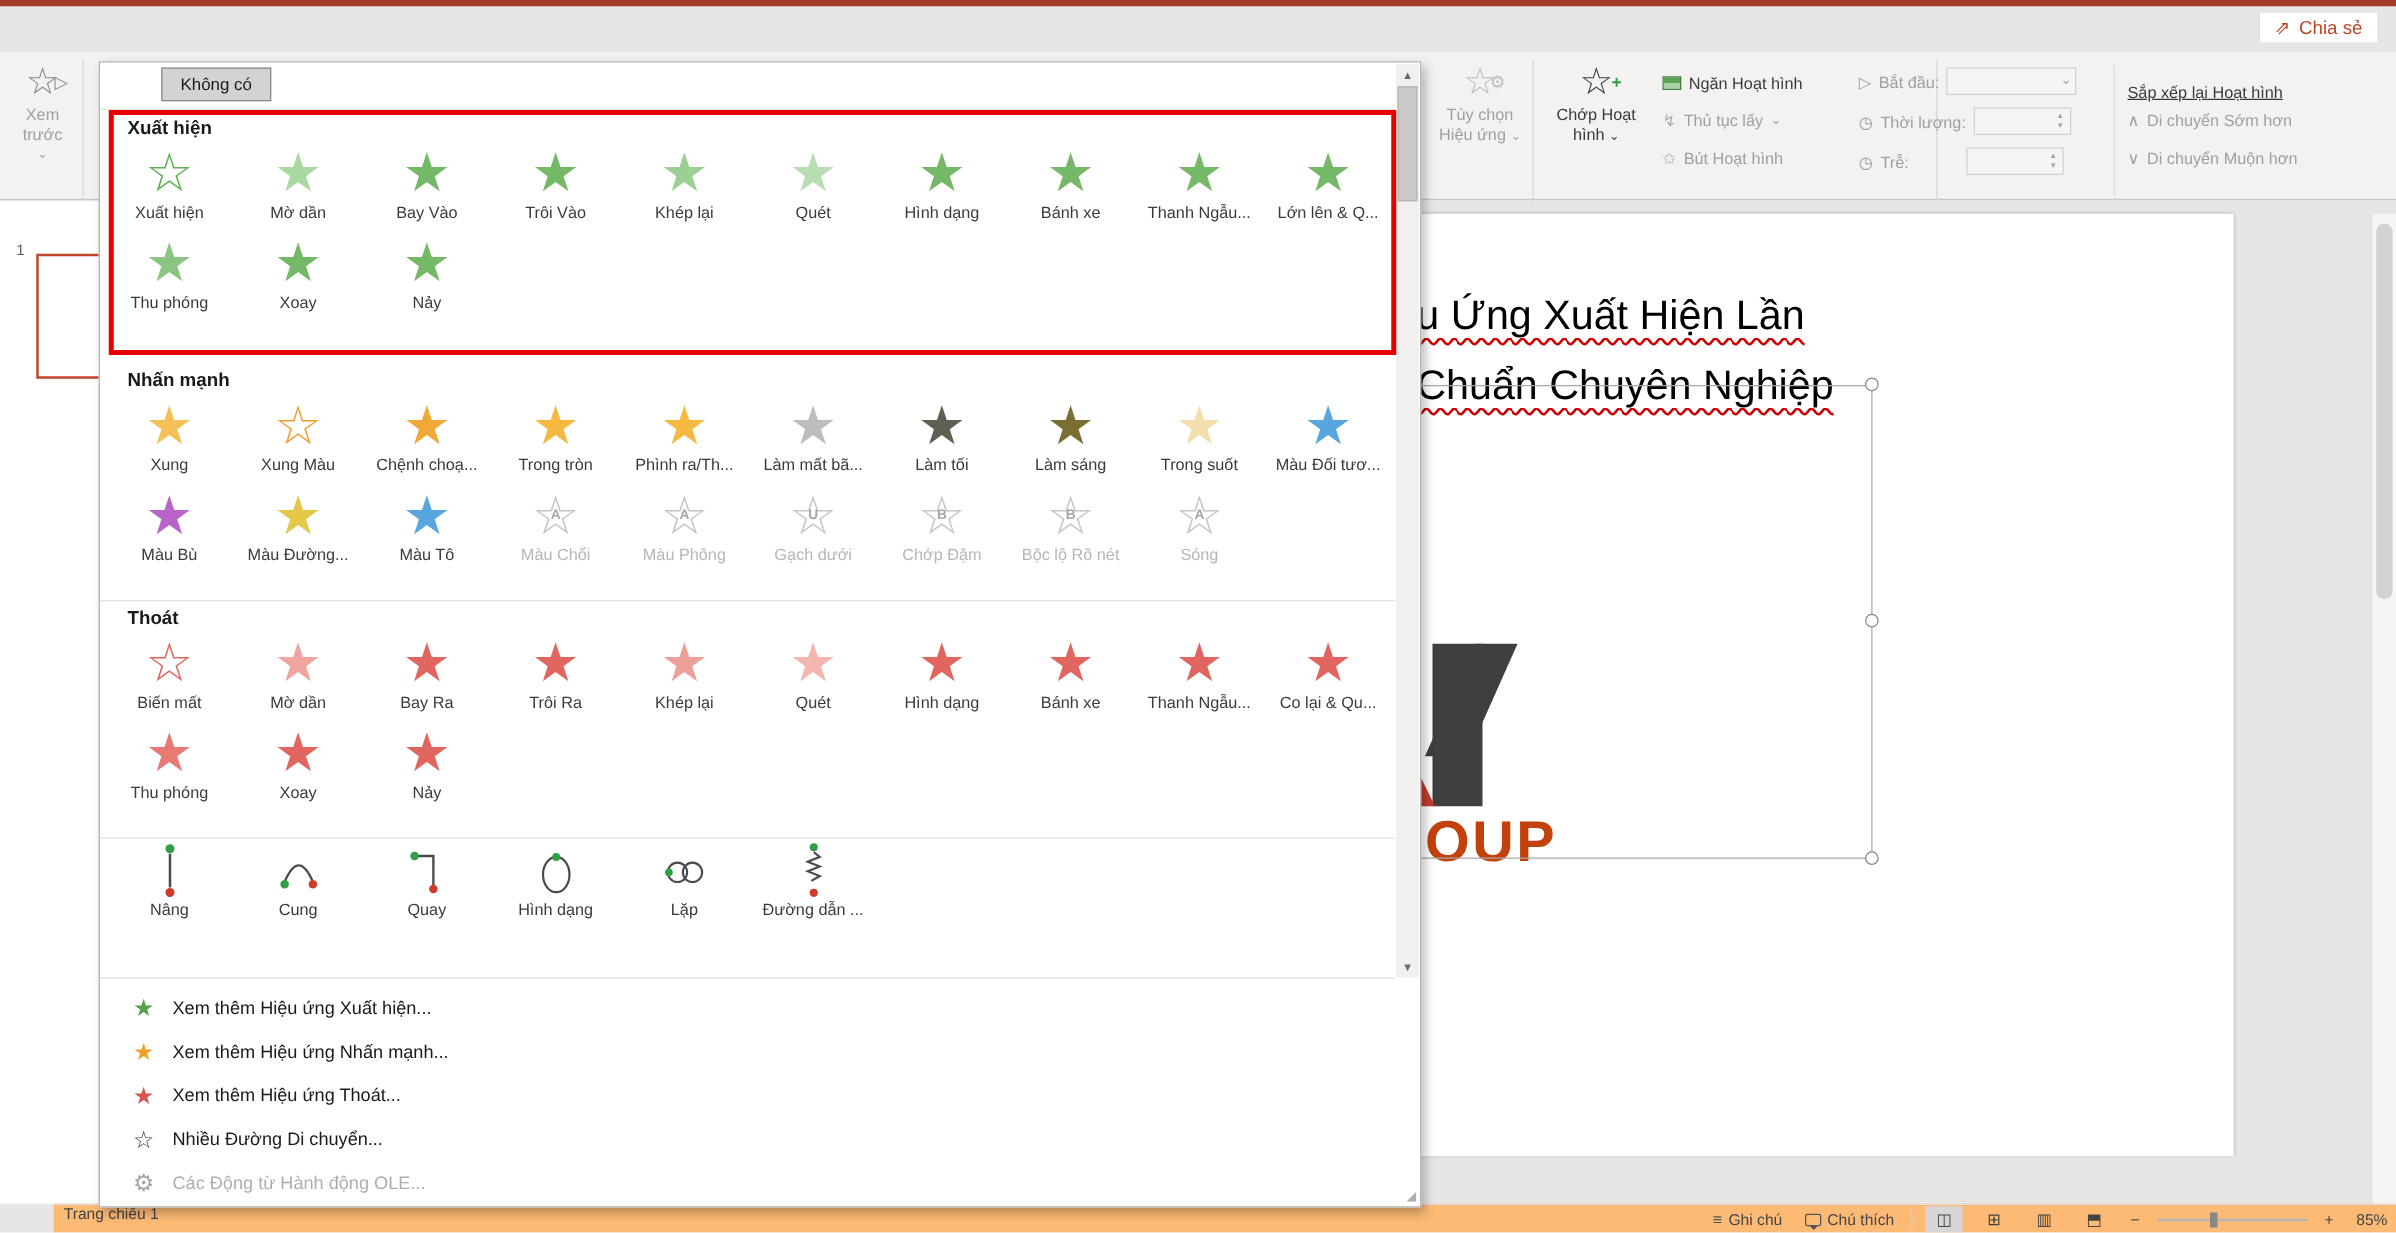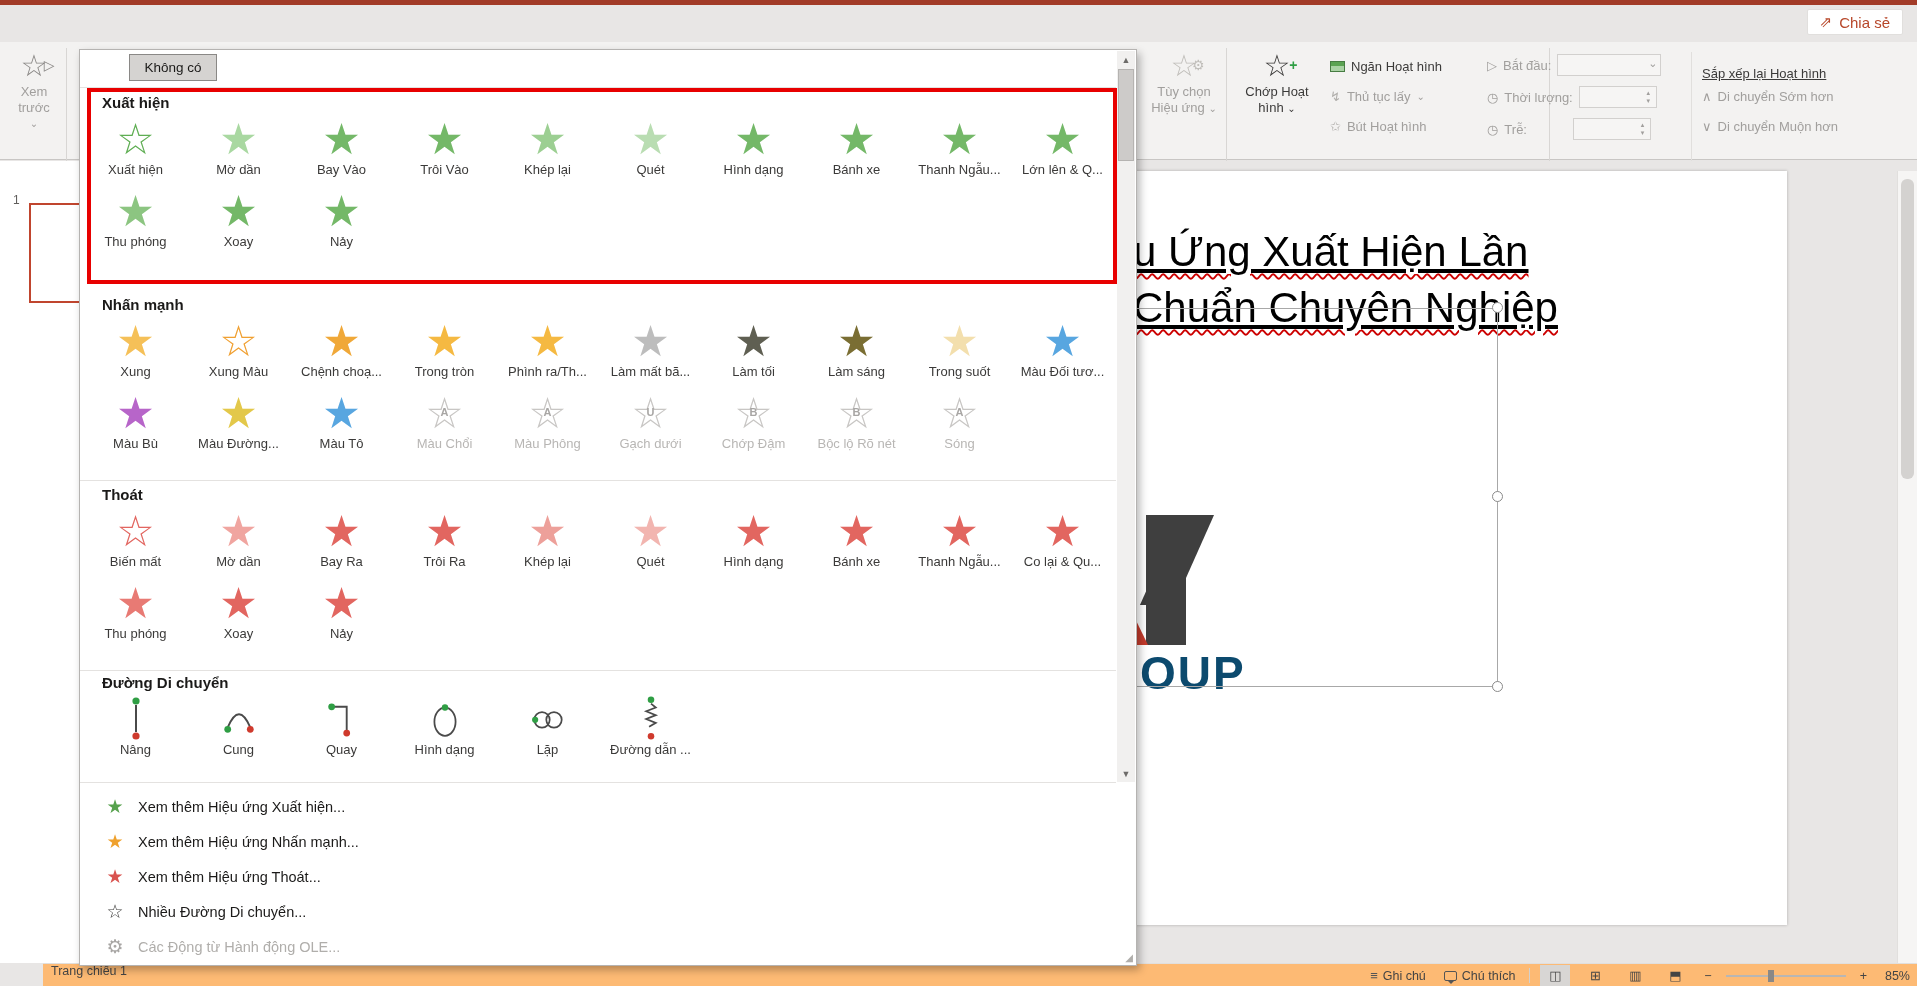--- a/index.html
+++ b/index.html
@@ -35,28 +35,28 @@
   .collapse-chev { position:absolute; font-size:13px; color:#605e5c; }
 
   
   .thumb-panel { position:absolute; left:0; top:161px; width:79px; bottom:23px; background:#ffffff; }
   .thumb-num { position:absolute; left:13px; top:32px; font-size:12px; color:#605e5c; }
   .thumb-box { position:absolute; left:29px; top:42px; width:60px; height:100px; background:#fff; border:2px solid #c0452e; }
 
   
   .workspace { position:absolute; left:79px; top:161px; right:0; bottom:23px; background:#e8e6e5; }
   .slide { position:absolute; left:1020px; top:171px; width:767px; height:754px; background:#ffffff; box-shadow:0 0 3px rgba(0,0,0,.25); }
-  .slide-title { position:absolute; left:1133px; top:224px; font-size:42px; line-height:56px; color:#000; white-space:nowrap;text-decoration:underline; }
+  .slide-title { position:absolute; left:1133px; top:224px; font-size:33px; line-height:56px; color:#000; white-space:nowrap; }
   .slide-title span { text-decoration:underline; text-decoration-style:wavy; text-decoration-color:#cc0000; text-decoration-thickness:1.5px; text-underline-offset:7px; }
   .sel-box { position:absolute; left:1050px; top:308px; width:448px; height:379px; border:1.5px solid #a8a8a8; }
   .handle { position:absolute; width:11px; height:11px; border-radius:50%; background:#fff; border:1.5px solid #8a8a8a; }
   .logo-bar { position:absolute; left:1146px; top:515px; width:40px; height:130px; background:#3f3f3f; }
   .logo-arm { position:absolute; left:1160px; top:515px; width:34px; height:90px; background:#3f3f3f; transform:skewX(-24deg); }
   .logo-tri { position:absolute; left:1104px; top:600px; width:0; height:0; border-left:22px solid transparent; border-right:22px solid transparent; border-bottom:45px solid #c43b2c; }
-  .logo-text { position:absolute; left:1140px; top:646px; font-size:46px; font-weight:700; letter-spacing:2px; color:#0c4a6e; }
+  .logo-text { position:absolute; left:1140px; top:646px; font-size:46px; font-weight:700; letter-spacing:2px; color:#c2410c; }
   .v-scroll { position:absolute; right:0; top:171px; width:20px; bottom:0; background:#f6f5f4; border-left:1px solid #e1dfdd; }
   .v-scroll .vthumb { position:absolute; left:3px; top:8px; width:13px; height:300px; background:#d4d2d0; border-radius:6px; }
 
   
   .popup { position:absolute; left:79px; top:49px; width:1058px; height:917px; background:#fff; border:1px solid #b5b3b1; box-shadow:3px 4px 8px rgba(0,0,0,.28); z-index:20; }
   .none-btn { position:absolute; left:25px; top:4px; width:88px; height:27px; background:#d5d3d1; border:1px solid #8a8886; font-size:13.5px; color:#1b1a19; display:flex; align-items:center; justify-content:center;margin-left:24px; }
   .pop-hr { position:absolute; left:0; width:1036px; height:1px; background:#e4e2e0; }
   .annotation-box { position:absolute; left:7px; top:38px; width:1030px; height:196px; border:4px solid #e80000; pointer-events:none; z-index:5; }
   .gal-section { position:absolute; left:0; width:1036px; }
   .gal-header { font-size:15px; font-weight:700; color:#1b1a19; padding:0 0 2px 22px; height:22px; }
@@ -489,21 +489,20 @@
             </div>
             <div class="gal-item">
               <span class="gal-icon">
                 <span class="star" style="color: rgb(226, 102, 96);">★</span>
               </span>
               <span class="gal-label">Nảy</span>
             </div>
           </div>
         </div>
         <div class="gal-section" style="top: 624px;">
-          <div class="gal-header">Đường Di chuyển</div>
           <div class="gal-rows">
             <div class="gal-item">
               <span class="gal-icon">
                 <svg viewBox="0 0 24 46" width="24" height="46">
                   <circle cx="12" cy="5" r="3.6" fill="#2f9e44"></circle>
                   <path d="M12 9 V36" stroke="#4a4a4a" stroke-width="2" fill="none"></path>
                   <circle cx="12" cy="40" r="3.6" fill="#cf3a2d"></circle>
                 </svg>
               </span>
               <span class="gal-label">Nâng</span>

